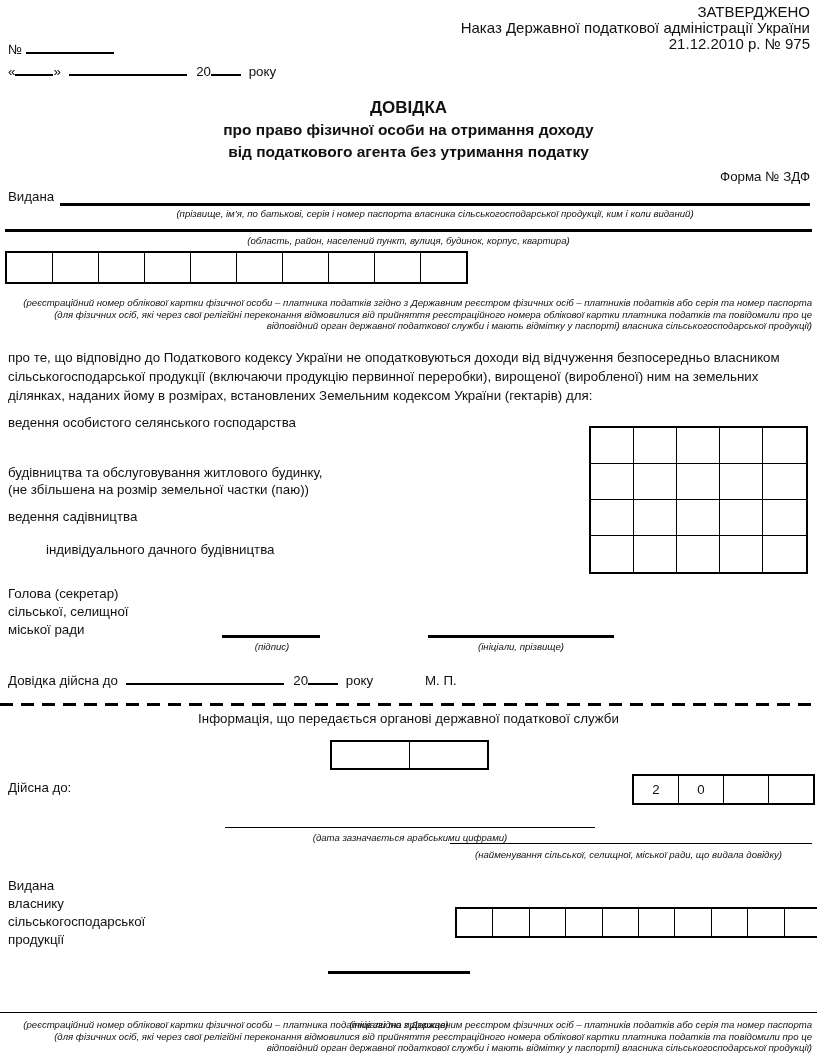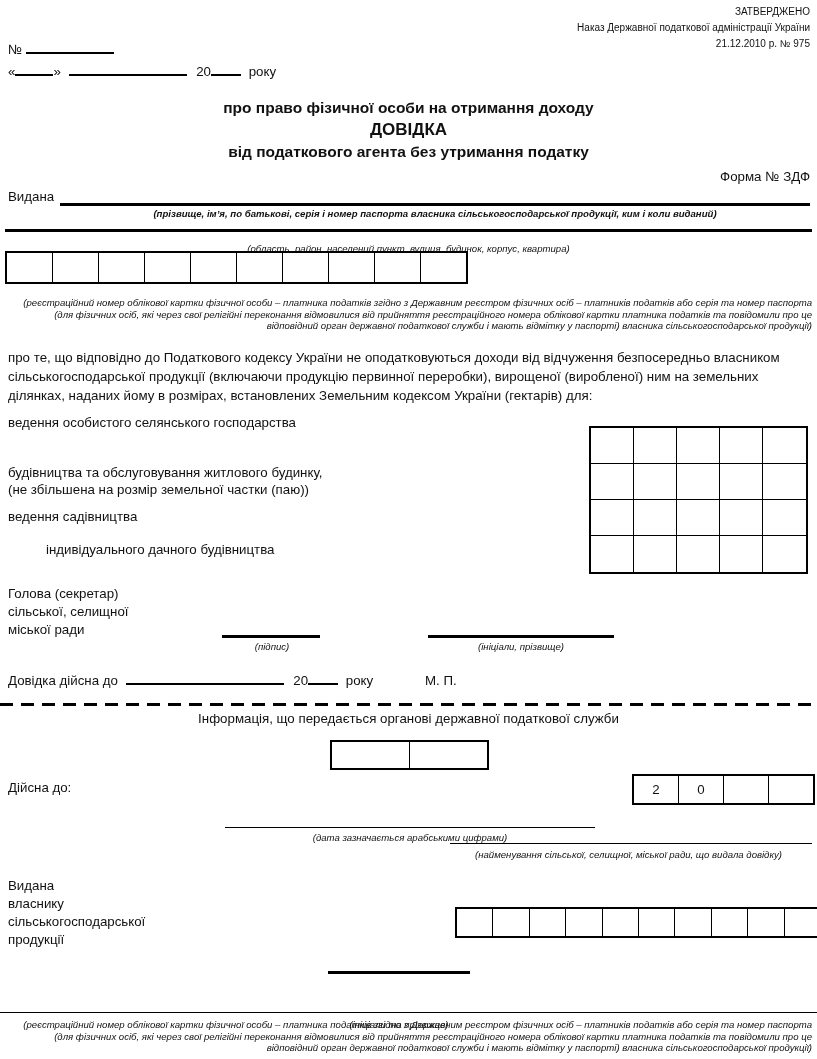--- a/index.html
+++ b/index.html
@@ -3,21 +3,21 @@
 <meta charset="utf-8">
 <style>
   html,body{margin:0;padding:0;background:#fff;}
   .page{
     position:relative;width:817px;height:1059px;background:#fff;
     font-family:"Liberation Sans","DejaVu Sans",sans-serif;
     color:#111;overflow:hidden;
   }
   .abs{position:absolute;}
   .t13{font-size:13.3px;line-height:18px;}
-  .t12{font-size:10px;line-height:16px;}
+  .t12{font-size:15px;line-height:16px;}
   .cap{font-size:9.6px;font-style:italic;line-height:11.5px;color:#111;text-align:right;}
   .bold{font-weight:bold;}
   .right{text-align:right;}
   .center{text-align:center;}
   .uline{border-bottom:2px solid #000;display:inline-block;vertical-align:baseline;}
   .cellrow{display:flex;border:2px solid #000;background:#fff;}
   .cellrow .cell{border-right:1.4px solid #000;}
   .cellrow .cell:last-child{border-right:none;}
   .cell{display:flex;align-items:center;justify-content:center;font-size:13.3px;}
   .grid54{display:flex;flex-wrap:wrap;border:2px solid #000;width:215px;}
@@ -45,33 +45,33 @@
   </div>
 
   <div class="abs t13" style="left:8px;top:63px;">
     <span>«</span><span class="uline" style="width:38px;"></span><span>»</span>
     <span class="uline" style="width:118px;margin-left:4px;"></span>
     <span style="margin-left:6px;">20</span><span class="uline" style="width:30px;"></span>
     <span style="margin-left:4px;">року</span>
   </div>
 
   <div class="abs center" style="left:0;top:97px;width:817px;">
+    <div class="bold" style="font-size:17px;line-height:22px;">ДОВІДКА</div>
     <div class="bold" style="font-size:15.5px;line-height:22px;">про право фізичної особи на отримання доходу</div>
-    <div class="bold" style="font-size:17px;line-height:22px;">ДОВІДКА</div>
     <div class="bold" style="font-size:15.5px;line-height:22px;">від податкового агента без утримання податку</div>
   </div>
 
   <div class="abs t13 right" style="right:7px;top:168px;">Форма № ЗДФ</div>
 
   <div class="abs t13" style="left:8px;top:188px;">Видана</div>
   <div class="abs hr-thick" style="left:60px;top:203px;width:750px;"></div>
-  <div class="abs cap center" style="left:60px;top:208px;width:750px;font-weight:bold;">(прізвище, ім’я, по батькові, серія і номер паспорта власника сільськогосподарської продукції, ким і коли виданий)</div>
+  <div class="abs cap center" style="left:60px;top:208px;width:750px;">(прізвище, ім’я, по батькові, серія і номер паспорта власника сільськогосподарської продукції, ким і коли виданий)</div>
 
   <div class="abs hr-thick" style="left:5px;top:229px;width:807px;"></div>
-  <div class="abs cap center" style="left:0;top:243px;width:817px;">(область, район, населений пункт, вулиця, будинок, корпус, квартира)</div>
+  <div class="abs cap center" style="left:0;top:235px;width:817px;">(область, район, населений пункт, вулиця, будинок, корпус, квартира)</div>
 
   <div class="abs cellrow" style="left:5px;top:251px;">
     <div class="cell" style="width:45px;height:29px;"></div>
     <div class="cell" style="width:45px;height:29px;"></div>
     <div class="cell" style="width:45px;height:29px;"></div>
     <div class="cell" style="width:45px;height:29px;"></div>
     <div class="cell" style="width:45px;height:29px;"></div>
     <div class="cell" style="width:45px;height:29px;"></div>
     <div class="cell" style="width:45px;height:29px;"></div>
     <div class="cell" style="width:45px;height:29px;"></div>

